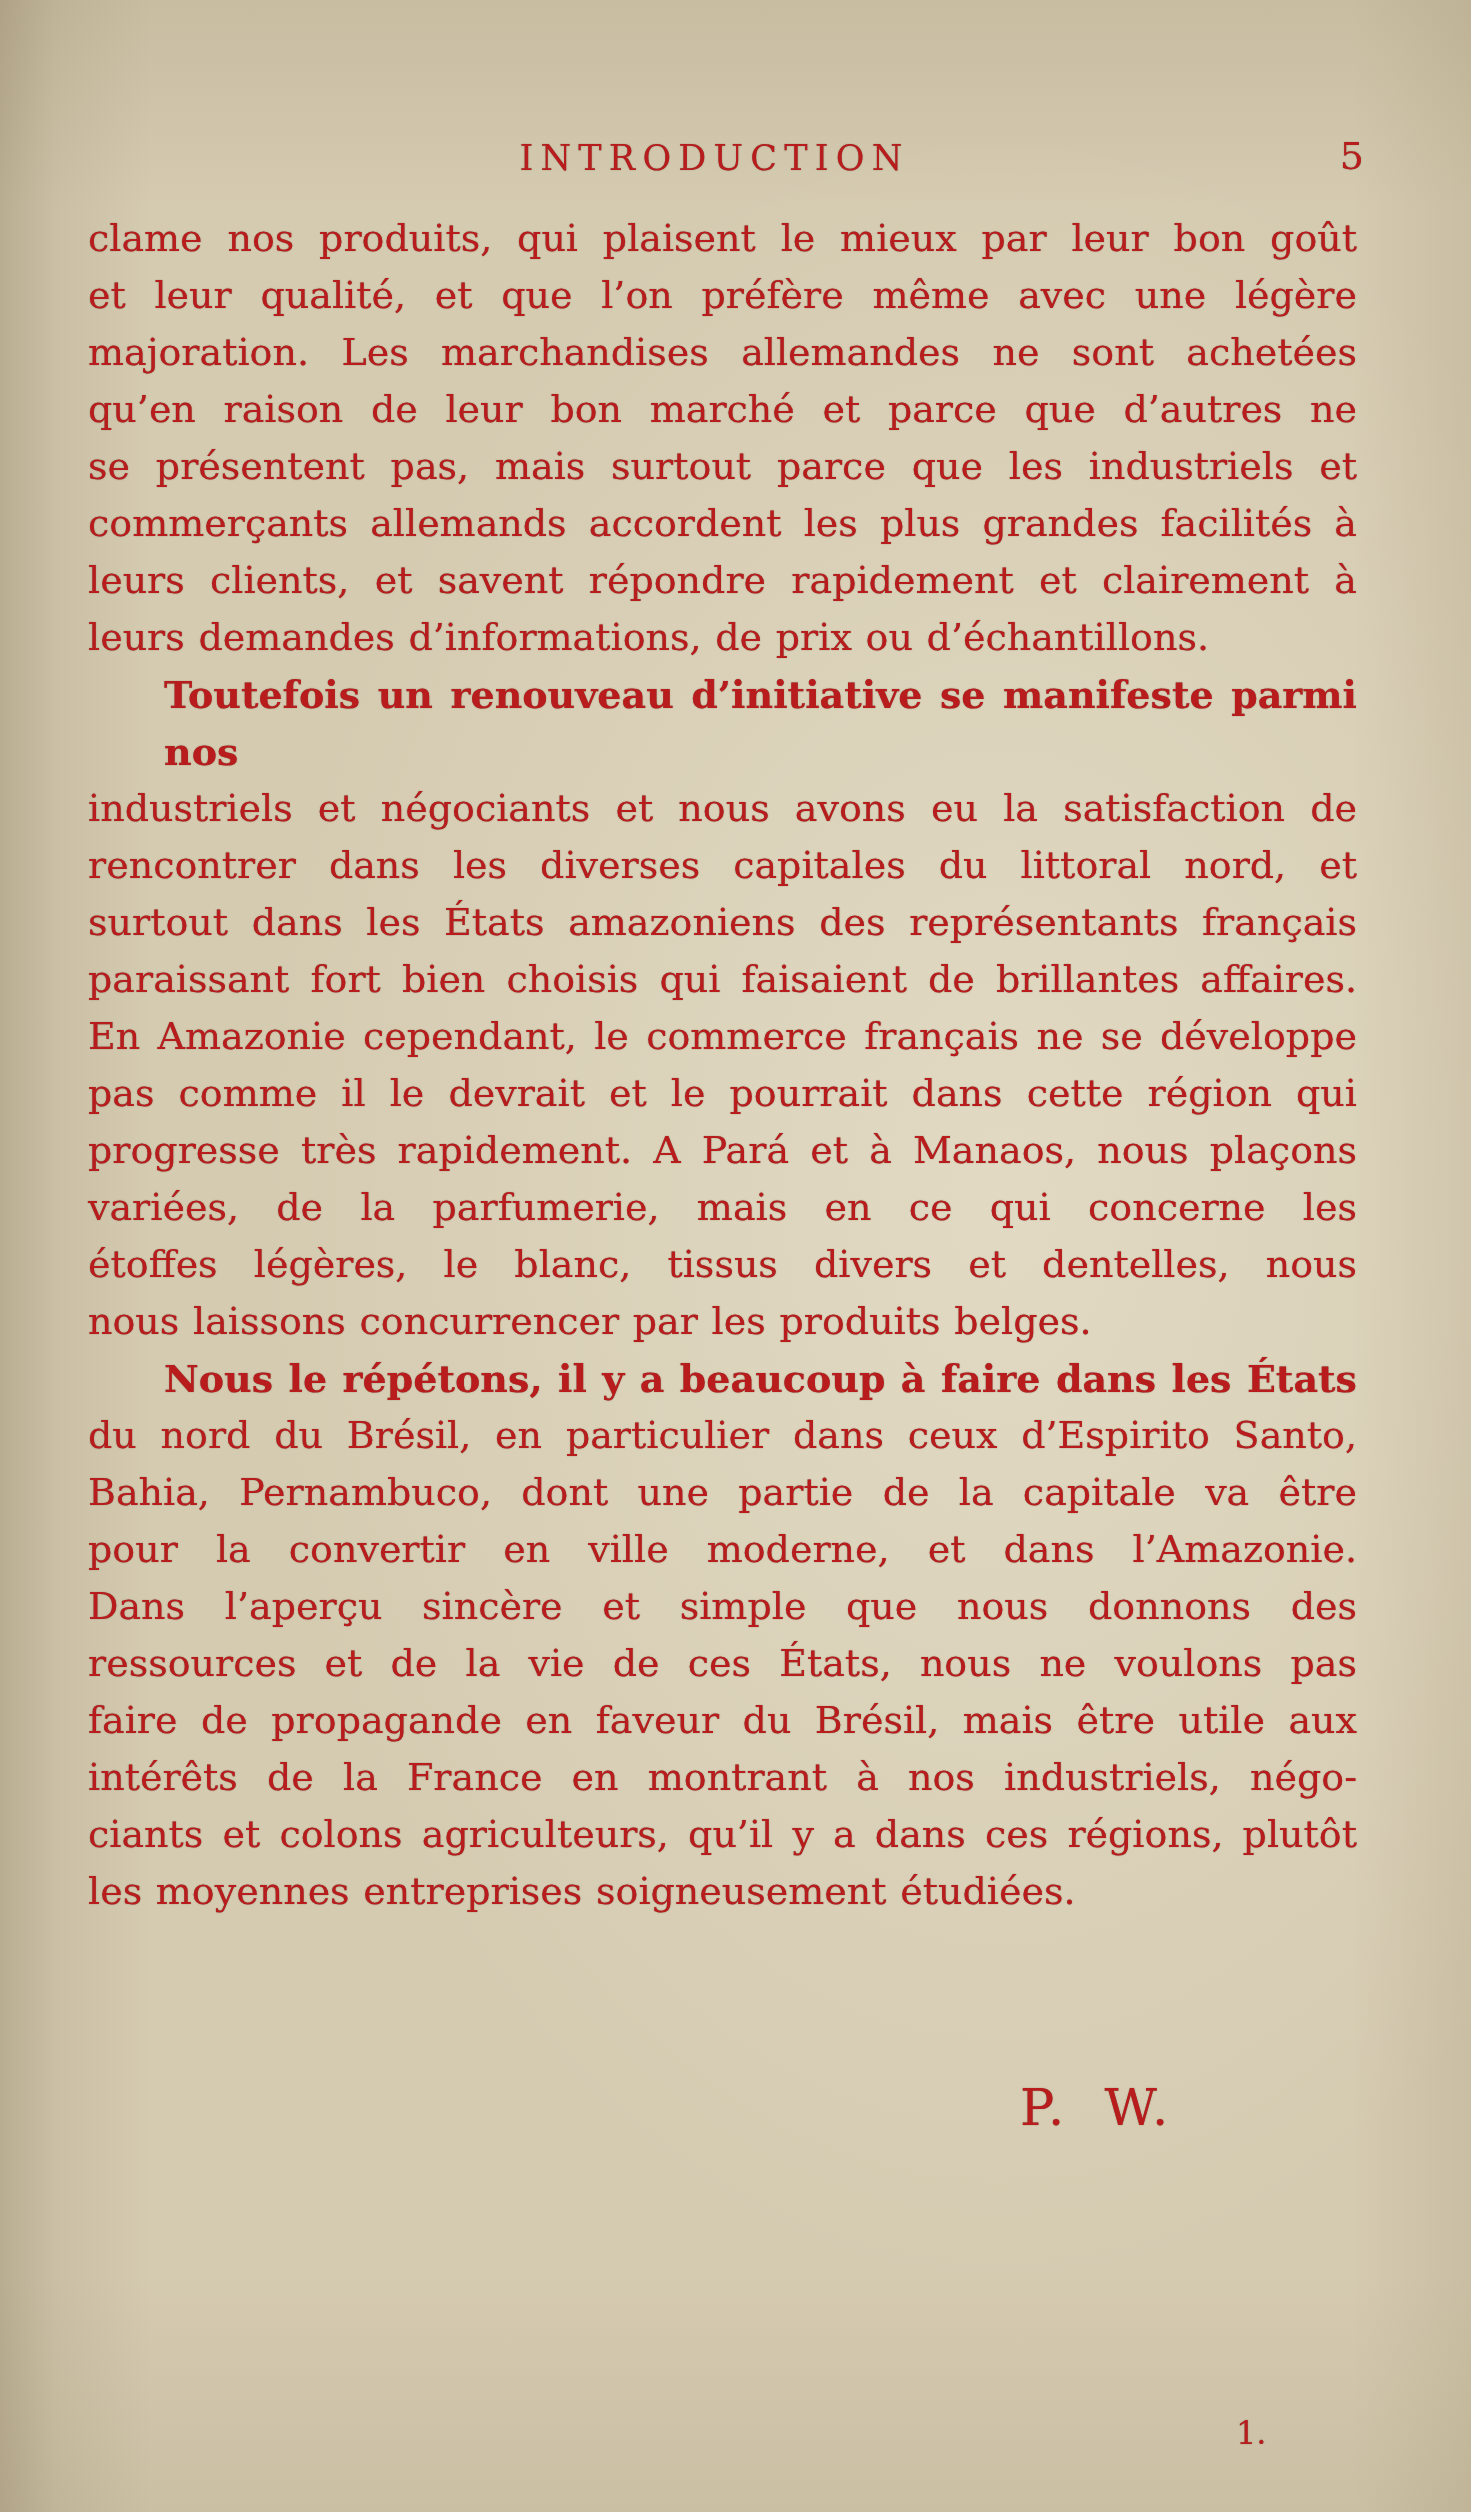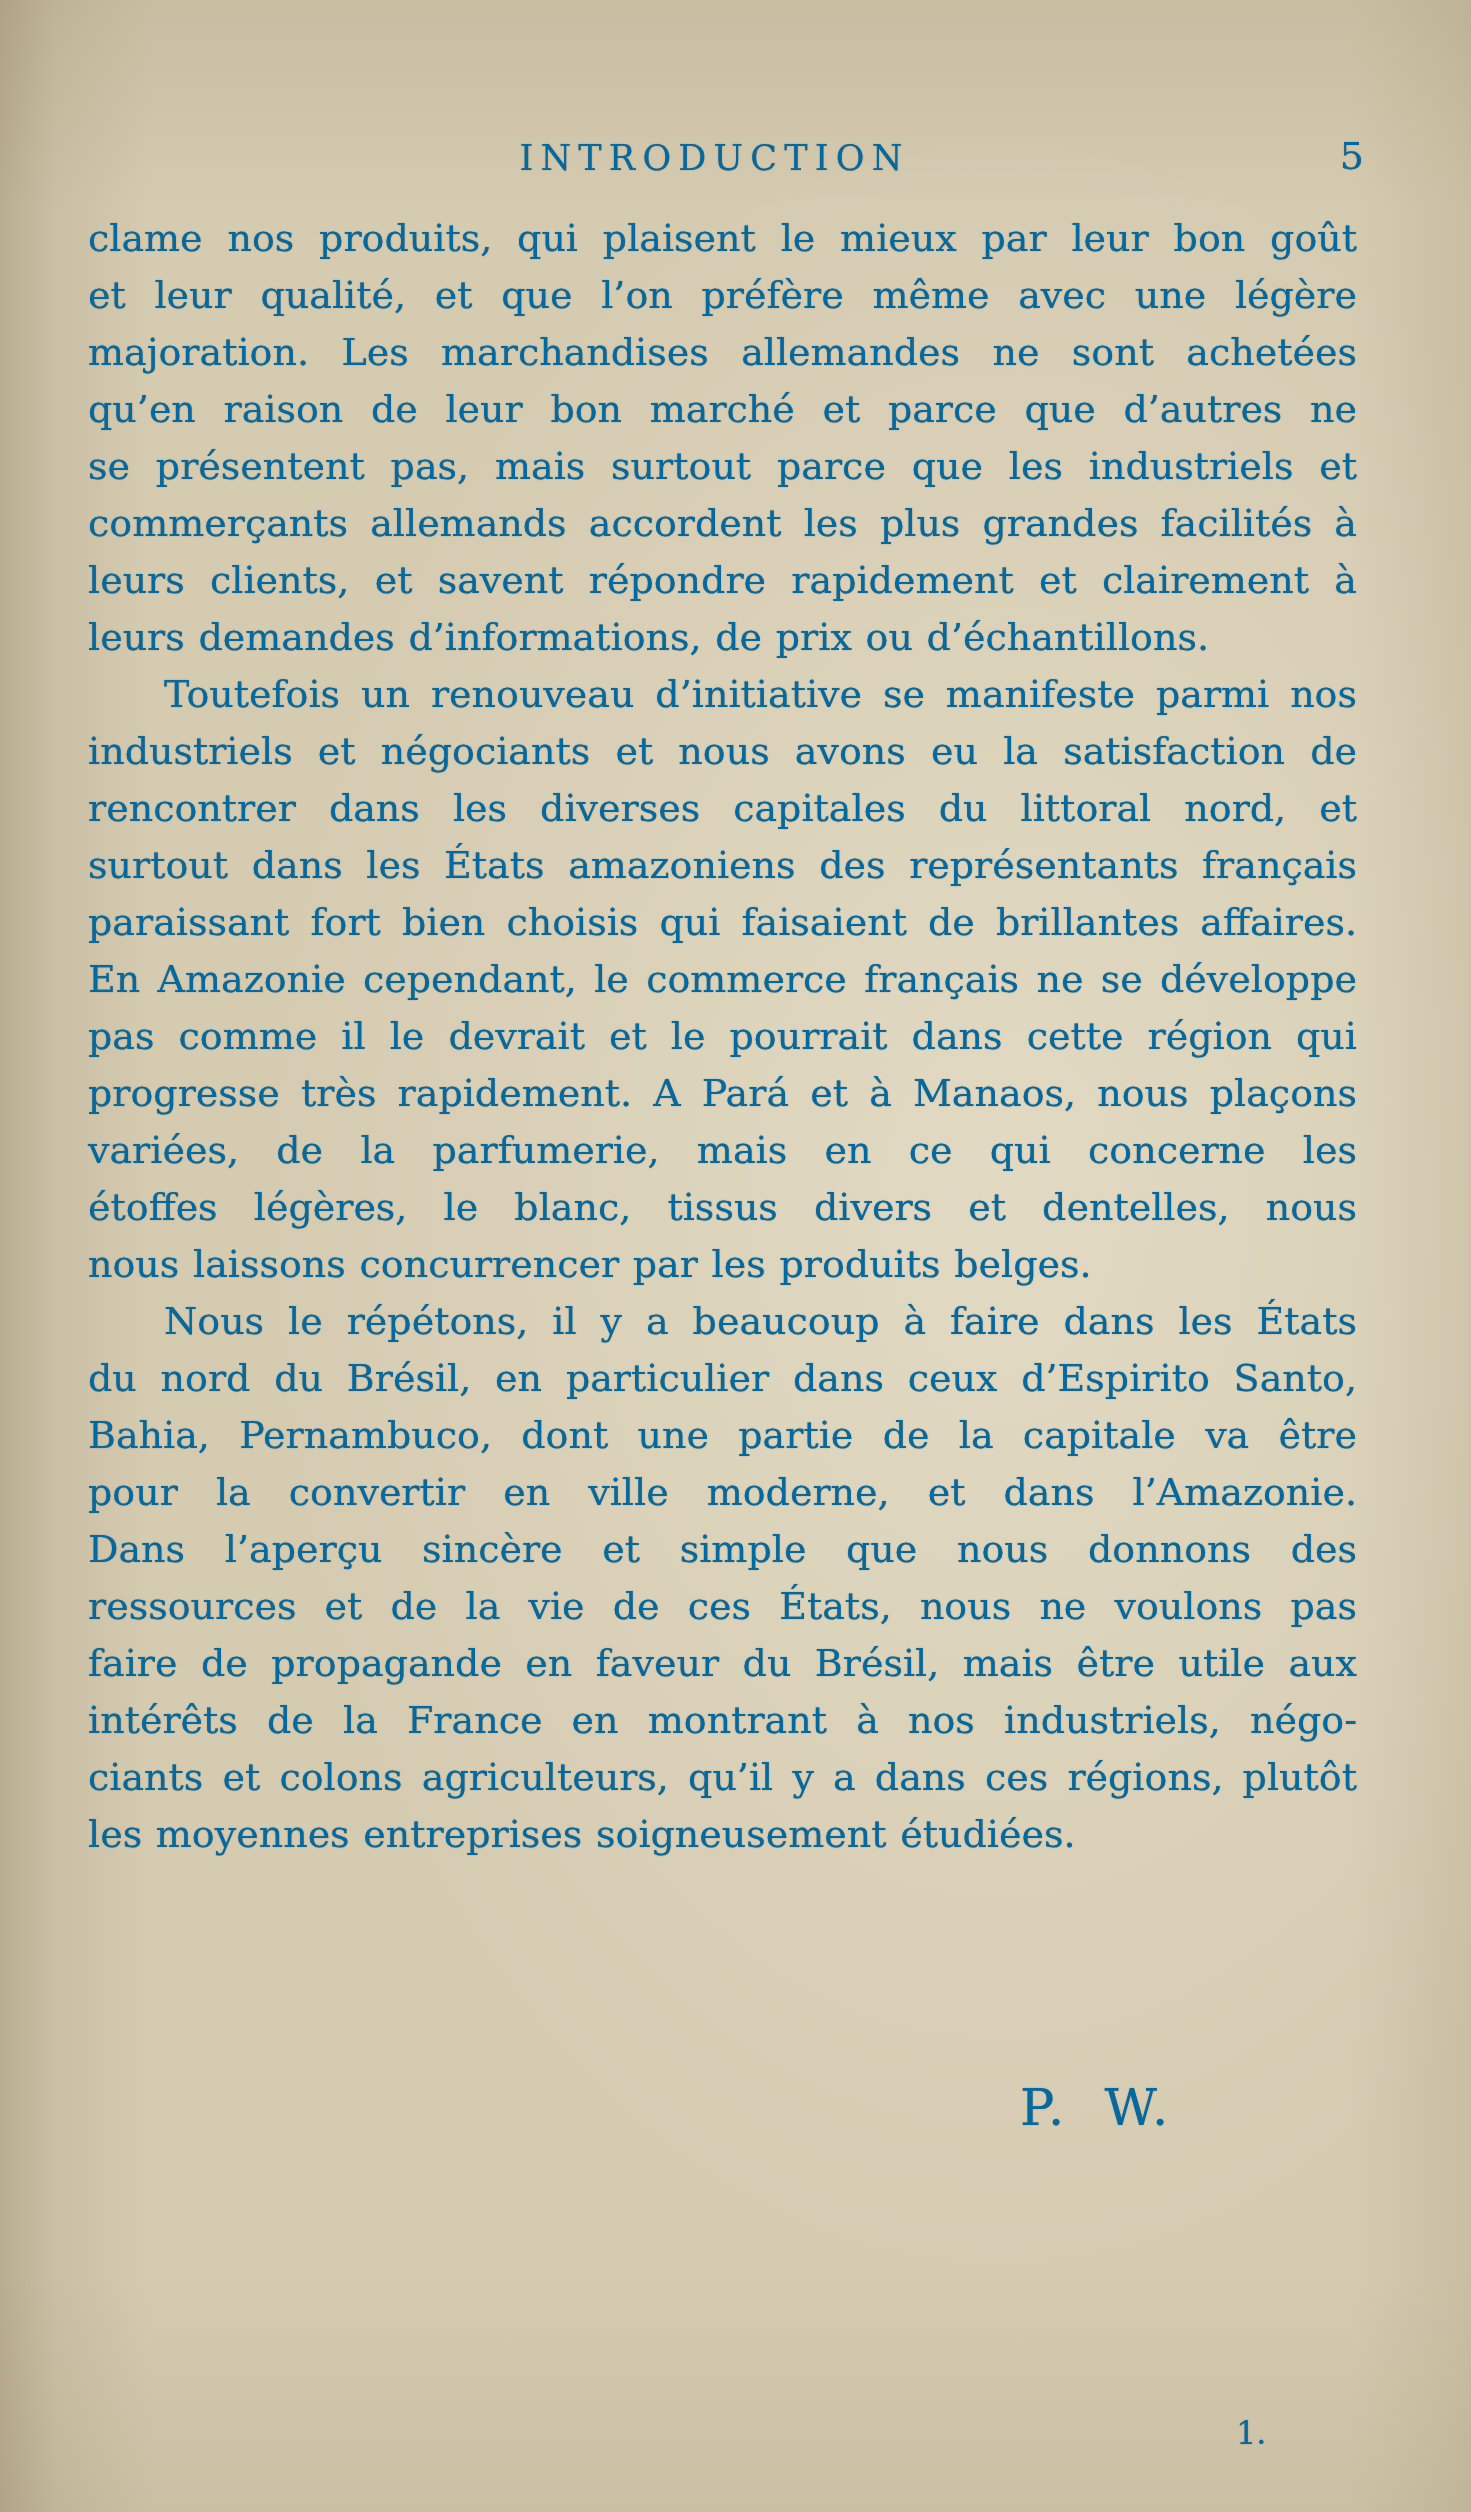--- a/index.html
+++ b/index.html
@@ -11,21 +11,21 @@
     background-image:
       radial-gradient(ellipse 1038px 1517px at 68% 48%, rgba(255,251,237,0.30), rgba(255,251,237,0) 72%),
       linear-gradient(90deg, rgba(110,92,62,0.28) 0px, rgba(110,92,62,0.10) 56px, rgba(110,92,62,0) 152px),
       linear-gradient(180deg, rgba(140,122,88,0.18) 0px, rgba(140,122,88,0) 208px),
       linear-gradient(0deg, rgba(146,128,92,0.16) 0px, rgba(146,128,92,0) 239px),
       linear-gradient(270deg, rgba(132,114,80,0.14) 0px, rgba(132,114,80,0) 120px);
     font-family:"DejaVu Serif","Liberation Serif",serif;
     color:#44402f;
   }
   .ink{
-    color:#0369a1;
+    color:#b91c1c;
     text-shadow:0 0 0.8px rgba(68,64,47,0.55), 0 0 1.6px rgba(68,64,47,0.18);
   }
   #running-head{
     position:absolute;
     left:80px; top:141px; width:1269px;
     text-align:center;
     font-size:35px;
     letter-spacing:7.2px;
     line-height:1;
   }
@@ -49,20 +49,21 @@
     white-space:normal;
     word-spacing:1.6px;
   }
   .text-line.no-justify{
     text-align:left;
     text-align-last:left;
   }
   .text-line.indented{
     padding-left:76px;
     box-sizing:border-box;
+    font-weight:bold;
   }
   #signature{
     position:absolute;
     left:1020px; top:2082px;
     font-size:51px;
     line-height:1;
     letter-spacing:4px;
     word-spacing:16px;
   }
   #footer-mark{

